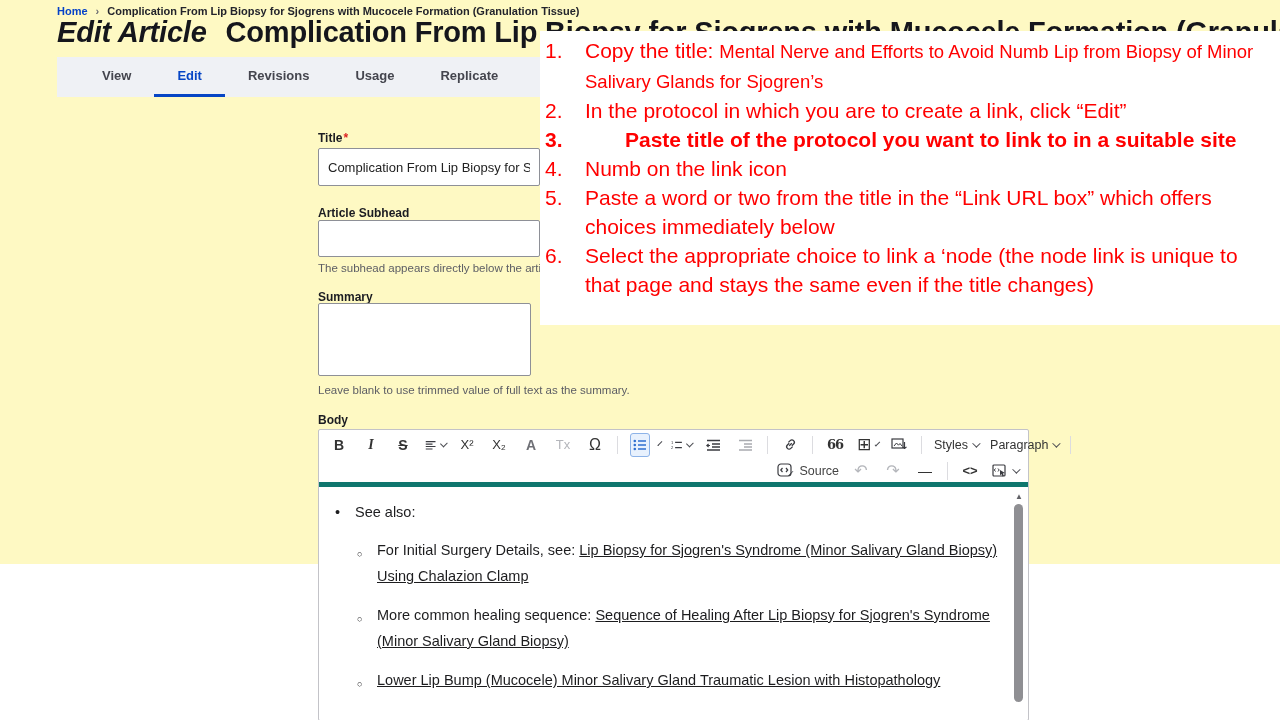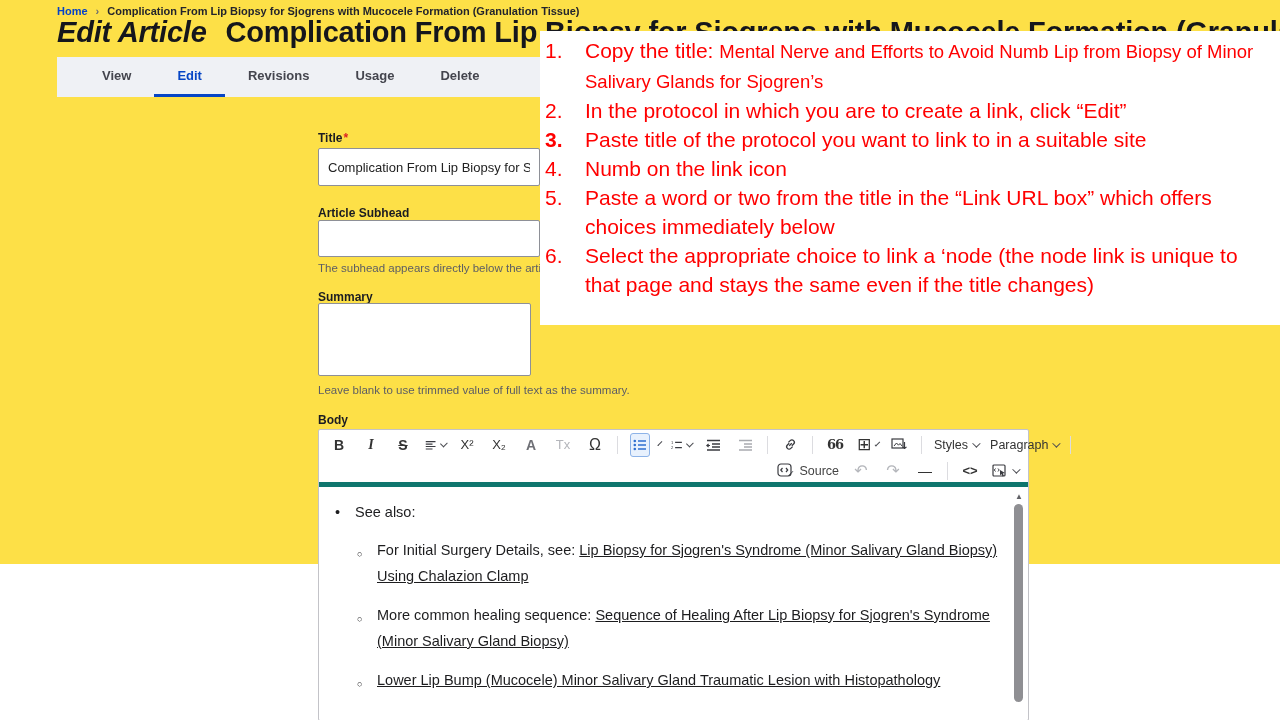--- a/index.html
+++ b/index.html
@@ -1,18 +1,18 @@
 <!DOCTYPE html>
 <html><head>
 <meta charset="utf-8">
 <style>
   * { margin:0; padding:0; box-sizing:border-box; }
   html,body { width:1280px; height:720px; overflow:hidden; background:#fff;
               font-family:"Liberation Sans","DejaVu Sans",sans-serif; }
-  .page { position:relative; width:1280px; height:564px; background:#fde047; }
+  .page { position:relative; width:1280px; height:564px; background:#fef9c3; }
 
   
   .breadcrumb { position:absolute; left:57px; top:5px; font-size:11px; font-weight:700;
                 color:#23242c; white-space:nowrap; z-index:1; display:flex; gap:8px; align-items:center;}
   .breadcrumb .home { color:#0542c8; cursor:pointer; }
   .breadcrumb .sep { color:#6a6b72; font-weight:700; font-size:11px; }
 
   
   .h1 { position:absolute; left:57px; top:16px; font-size:29px; font-weight:700; color:#15161c;
         white-space:nowrap; z-index:1; letter-spacing:-.2px;}
@@ -26,21 +26,21 @@
   .tab.active { color:#0645c5; border-bottom-color:#0645c5; }
 
   
   .overlay { position:absolute; left:540px; top:31px; width:740px; height:294px; background:#fff;
              z-index:10; color:#ff0000; padding:5px 0 0 5px; }
   .overlay .intro { font-size:21px; line-height:29px; }
   .ann-step { display:flex; font-size:21px; line-height:29px; }
   .ann-step .num { width:30px; flex:0 0 30px; margin-right:10px; }
   .ann-step .txt { flex:1; padding-right:14px; }
   .ann-step .detail { font-size:18.5px; }
-  .ann-step.bold .txt { font-weight:400; }
+  .ann-step.bold .txt { font-weight:700;margin-left:40px; }
 
   
   .field-label { position:absolute; left:318px; font-size:12px; font-weight:700; color:#1b1c22; }
   .req { color:#d22; margin-left:1px; }
   .txt-input { position:absolute; left:318px; width:222px; height:38px; border:1px solid #8e9097;
                border-radius:2px; background:#fff; font-size:13px; color:#222; padding:0 9px;
                font-family:inherit; outline:none; }
   textarea.txt-input { resize:none; padding-top:6px; }
   .help { position:absolute; left:318px; font-size:11.5px; color:#5c5d64; white-space:nowrap; }
 
@@ -99,20 +99,21 @@
 
   <div class="h1">
     <em>Edit Article</em><span>Complication From Lip Biopsy for Sjogrens with Mucocele Formation (Granulation Tissue)</span>
   </div>
 
   <div class="tabbar">
     <div class="tab">View</div>
     <div class="tab active">Edit</div>
     <div class="tab">Revisions</div>
     <div class="tab">Usage</div>
+    <div class="tab">Replicate</div>
     <div class="tab">Delete</div>
   </div>
 
   <div class="field-label" style="top:131px;">
     <span>Title</span><span class="req">*</span>
   </div>
   <input class="txt-input" style="top: 148px;" value="Complication From Lip Biopsy for Sjogre">
 
   <div class="field-label" style="top:206px;">Article Subhead</div>
   <input class="txt-input" style="top: 220px; height: 37px;" value="">

